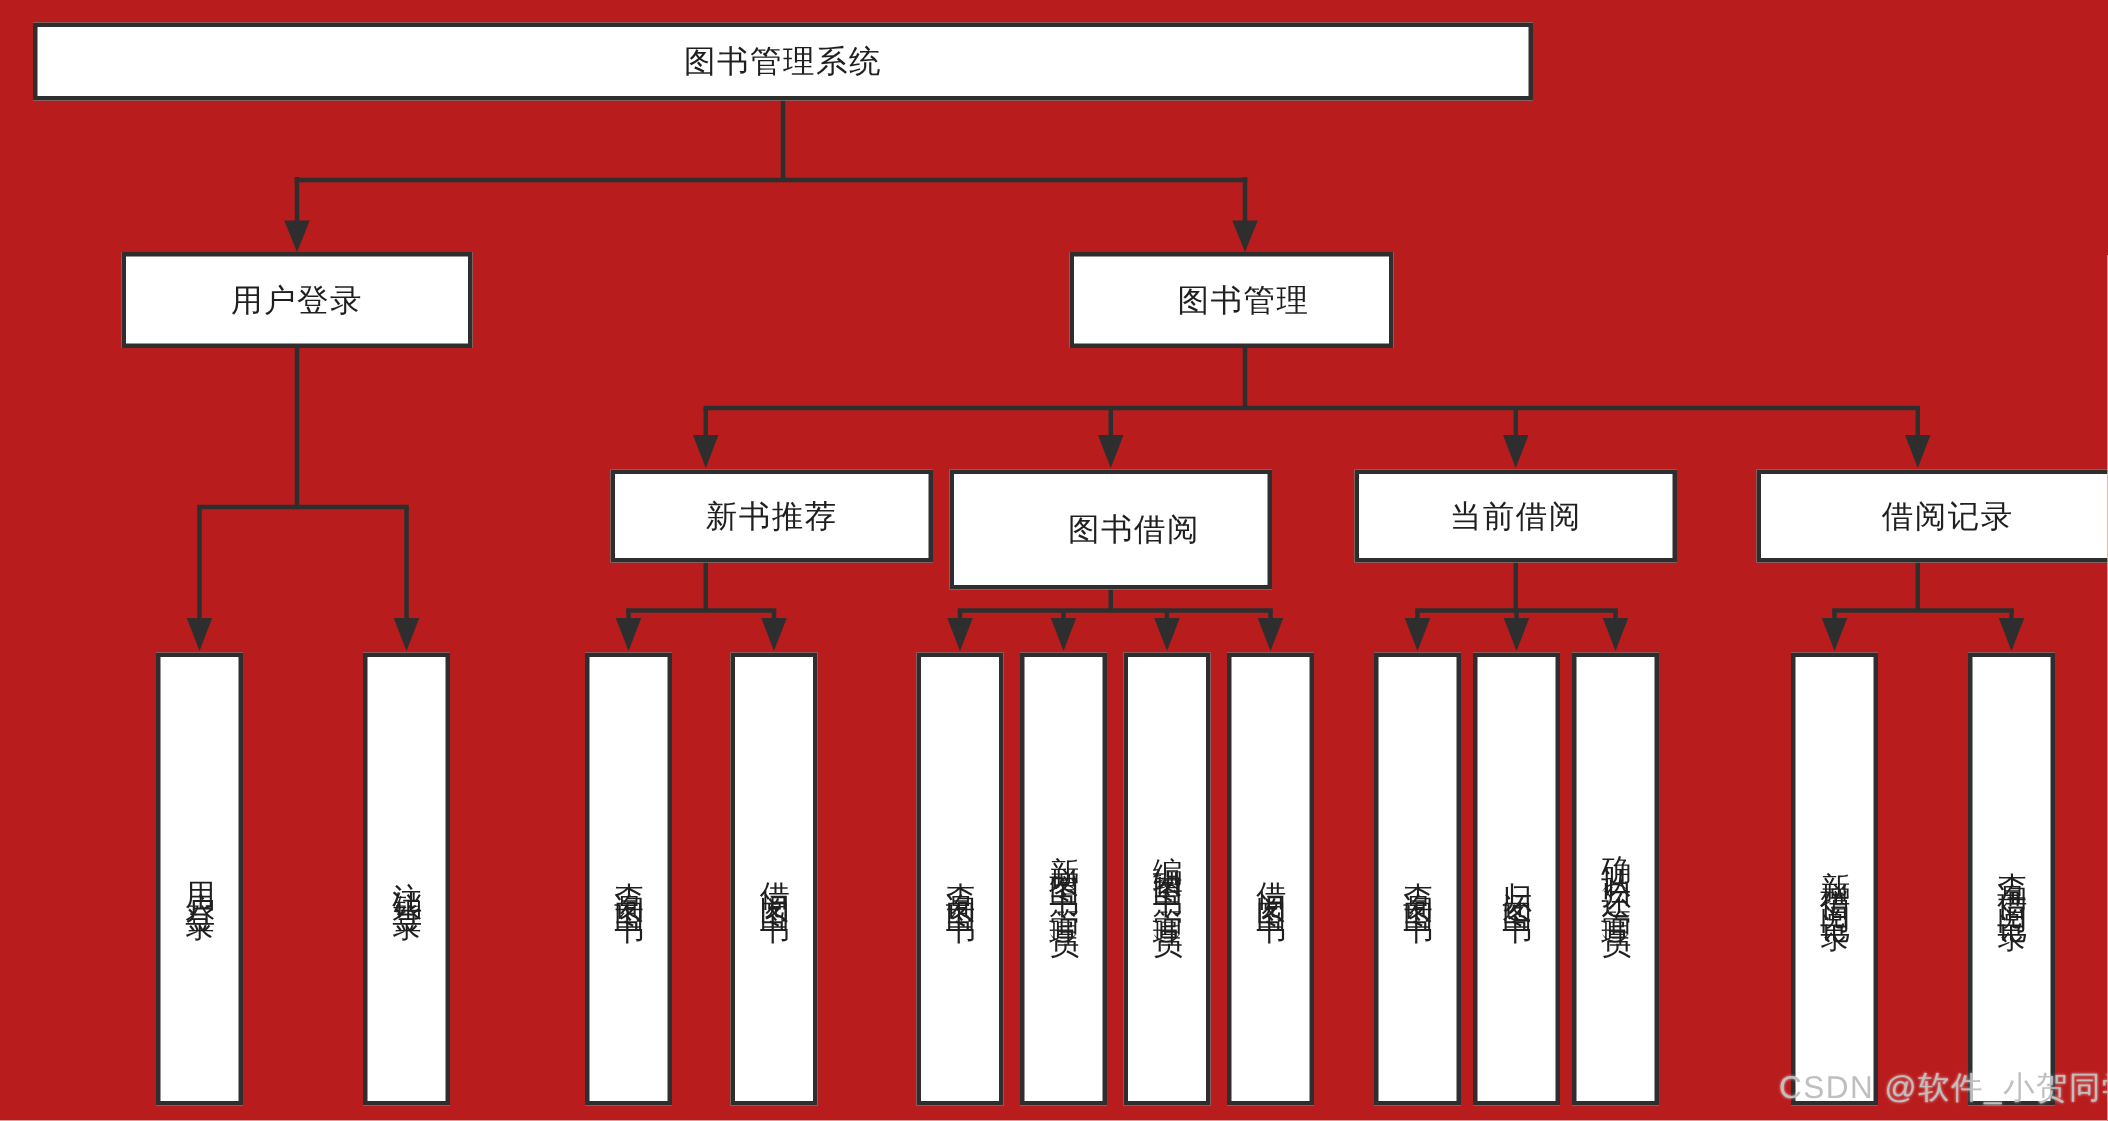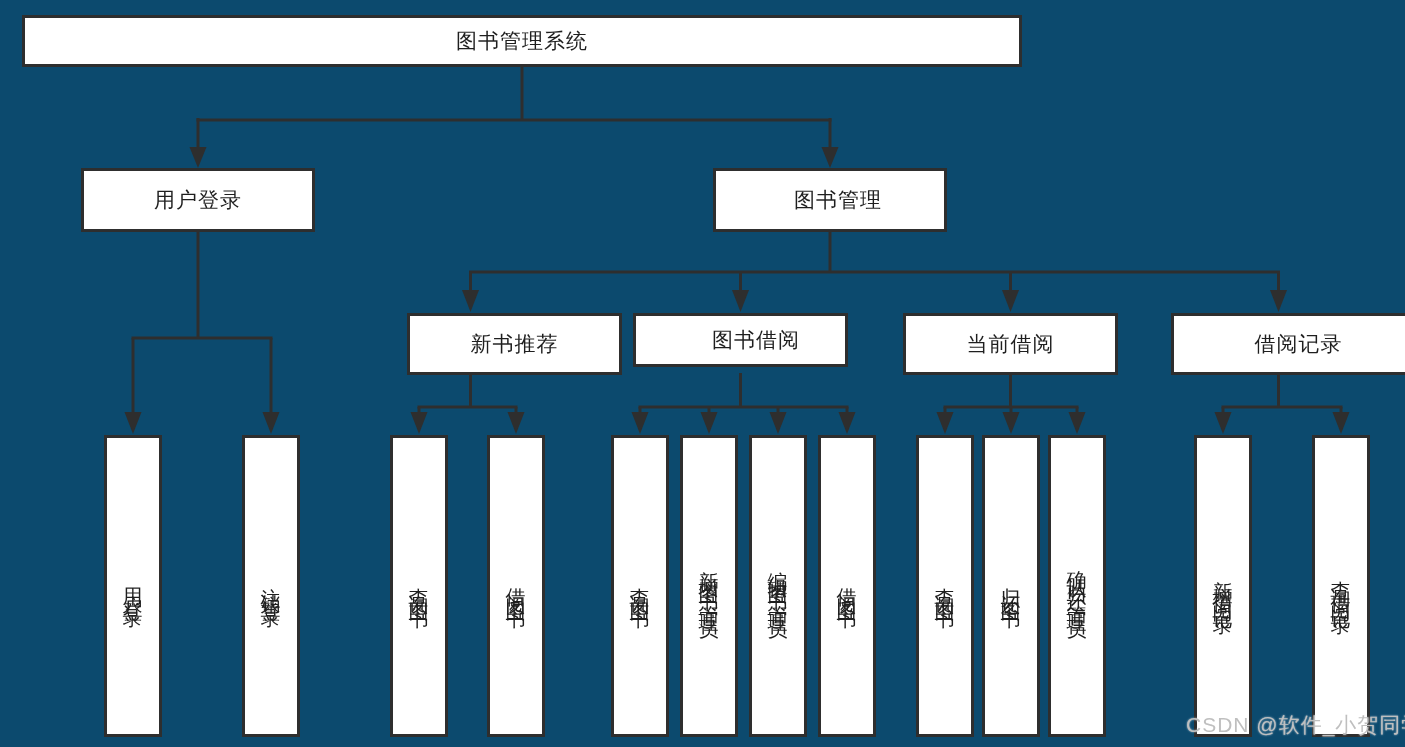--- a/index.html
+++ b/index.html
@@ -5,21 +5,21 @@
   html, body {
     margin: 0;
     padding: 0;
     background: #ffffff;
     font-family: "Liberation Sans", sans-serif;
   }
   .canvas {
     position: relative;
     width: 1405px;
     height: 747px;
-    background: #0c4a6e;
+    background: #b91c1c;
     overflow: hidden;
   }
   svg.connectors {
     position: absolute;
     left: 0;
     top: 0;
     z-index: 1;
   }
   .node {
     position: absolute;
@@ -128,28 +128,28 @@
     </g>
   </svg>
 
   <div class="node" style="left:22px; top:15px; width:1000px; height:52px;">
     <span>图书管理系统</span>
   </div>
 
   <div class="node" style="left:81px; top:168px; width:234px; height:64px;">
     <span>用户登录</span>
   </div>
-  <div class="node" style="left:713px; top:168px; width:234px; height:64px;padding-left:16px;">
+  <div class="node" style="left:713px; top:168px; width:216px; height:64px;padding-left:16px;">
     <span>图书管理</span>
   </div>
 
   <div class="node" style="left:363px; top:313px; width:215px; height:62px;margin-left:44px;">
     <span>新书推荐</span>
   </div>
-  <div class="node" style="left:633px; top:313px; width:215px; height:54px;padding-left:31px;">
+  <div class="node" style="left:633px; top:313px; width:215px; height:80px;padding-left:31px;">
     <span>图书借阅</span>
   </div>
   <div class="node" style="left:903px; top:313px; width:215px; height:62px;justify-content:center;">
     <span>当前借阅</span>
   </div>
   <div class="node" style="left:1171px; top:313px; width:255px; height:62px;">
     <span>借阅记录</span>
   </div>
 
   <div class="node leaf" style="left:104px; top:435px; width:58px; height:302px;">

